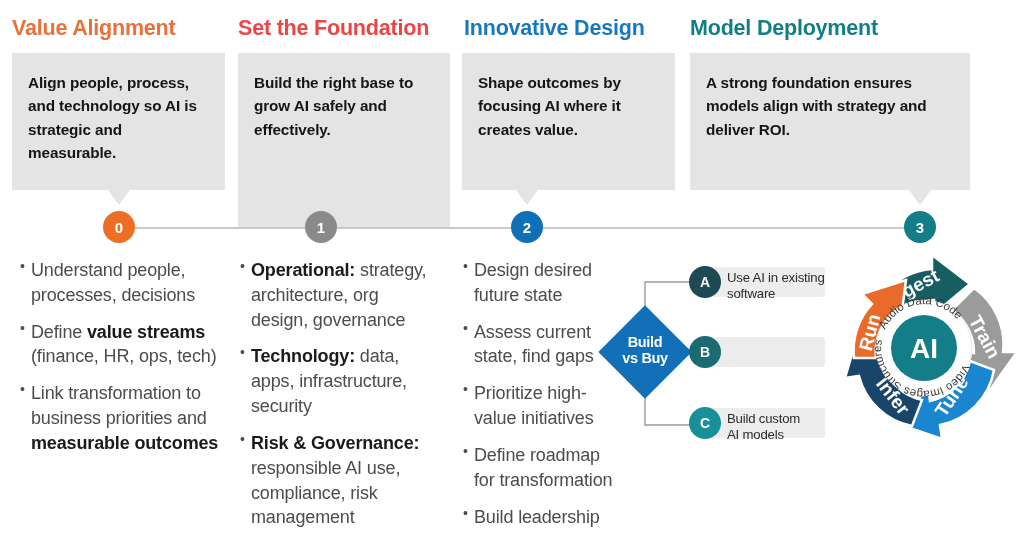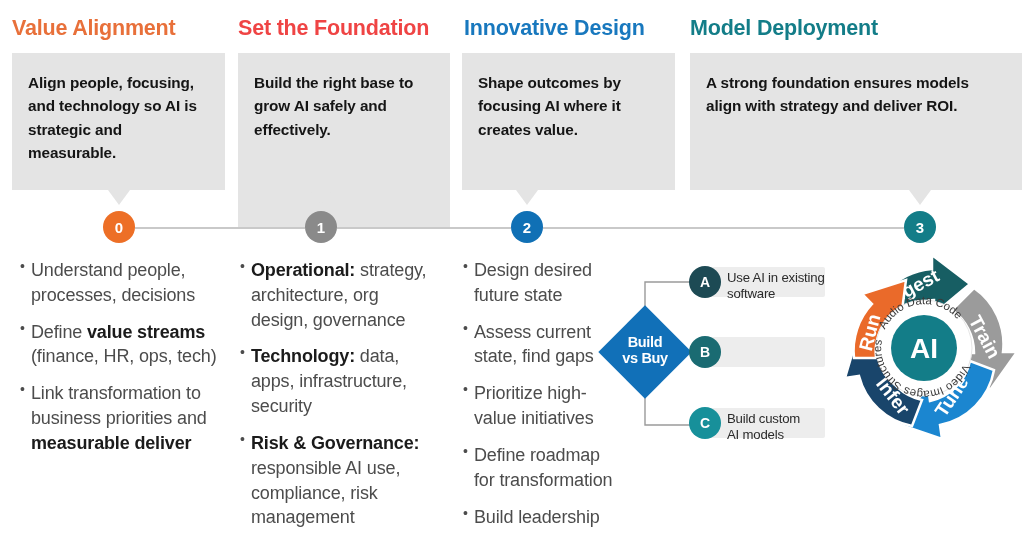--- a/index.html
+++ b/index.html
@@ -124,52 +124,52 @@
 <body>
 
 <div class="stage">
 
   <div class="phase-title" style="left:12px;top:16px;color:#e8703a;">Value Alignment</div>
   <div class="phase-title" style="left:238px;top:16px;color:#ef4444;">Set the Foundation</div>
   <div class="phase-title" style="left:464px;top:16px;color:#1878be;">Innovative Design</div>
   <div class="phase-title" style="left:690px;top:16px;color:#137d88;">Model Deployment</div>
 
   <div class="card" style="left:12px;top:53px;width:213px;height:137px;">
-    <div class="card-text">Align people, focusing, and technology so AI is strategic and measurable.</div>
+    <div class="card-text">Align people, process, and technology so AI is strategic and measurable.</div>
   </div>
   <div class="tail" style="left:108px;top:190px;"></div>
 
   <div class="card" style="left:238px;top:53px;width:212px;height:174px;">
     <div class="card-text">Build the right base to grow AI safely and effectively.</div>
   </div>
   <div class="tail" style="left:310px;top:190px;"></div>
 
   <div class="card" style="left:462px;top:53px;width:213px;height:137px;">
     <div class="card-text">Shape outcomes by focusing AI where it creates value.</div>
   </div>
   <div class="tail" style="left:516px;top:190px;"></div>
 
-  <div class="card" style="left:690px;top:53px;width:332px;height:137px;">
+  <div class="card" style="left:690px;top:53px;width:280px;height:137px;">
     <div class="card-text">A strong foundation ensures models align with strategy and deliver ROI.</div>
   </div>
   <div class="tail" style="left:909px;top:190px;"></div>
 
   <div class="timeline-line" style="left:135px;top:227px;width:170px;"></div>
   <div class="timeline-line" style="left:337px;top:227px;width:174px;"></div>
   <div class="timeline-line" style="left:543px;top:227px;width:361px;"></div>
 
   <div class="node" style="left:103px;top:211px;background:#ed6f26;">0</div>
   <div class="node" style="left:305px;top:211px;background:#8a8a8a;">1</div>
   <div class="node" style="left:511px;top:211px;background:#1070b5;">2</div>
   <div class="node" style="left:904px;top:211px;background:#137d88;">3</div>
 
   <div class="bullets" style="left:20px;top:258px;width:205px;">
     <div class="bullet">Understand people, processes, decisions</div>
     <div class="bullet">Define <b>value streams</b> (finance, HR, ops, tech)</div>
-    <div class="bullet">Link transformation to business priorities and <b>measurable deliver</b></div>
+    <div class="bullet">Link transformation to business priorities and <b>measurable outcomes</b></div>
   </div>
 
   <div class="bullets" style="left:463px;top:258px;width:150px;">
     <div class="bullet">Design desired future state</div>
     <div class="bullet">Assess current state, find gaps</div>
     <div class="bullet">Prioritize high-value initiatives</div>
     <div class="bullet">Define roadmap for transformation</div>
     <div class="bullet">Build leadership alignment</div>
   </div>
 

